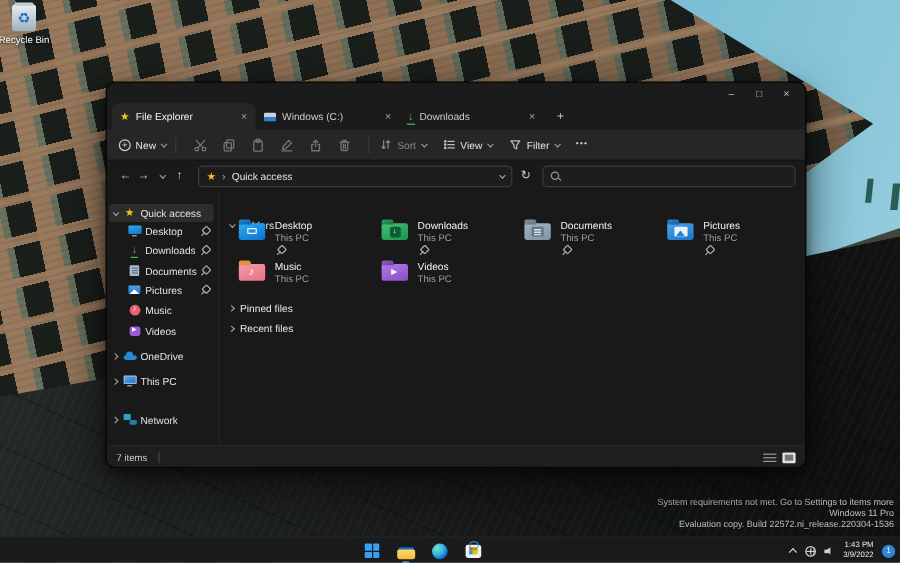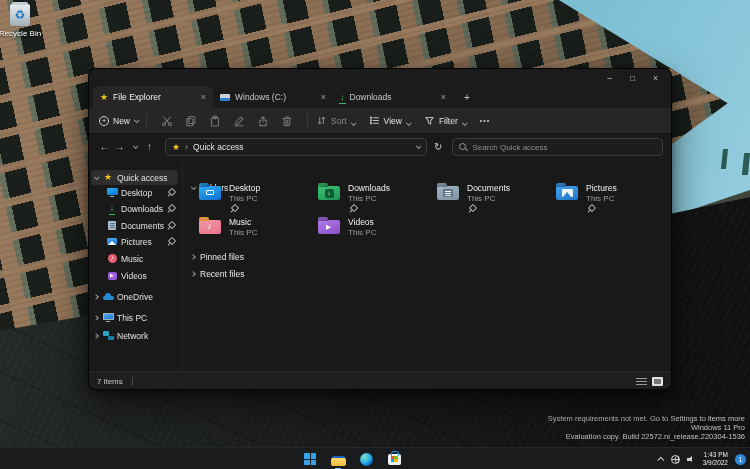--- a/index.html
+++ b/index.html
@@ -80,21 +80,21 @@
   .plus-circle { width:10px; height:10px; border:1px solid #cfcfcf; border-radius:50%;
     display:flex; align-items:center; justify-content:center; color:#cfcfcf;
     font-size:8px; line-height:1; }
   .chev { width:4px; height:4px; border-right:1px solid #9a9a9a;
     border-bottom:1px solid #9a9a9a; display:inline-block;
     transform:rotate(45deg) translateY(-1px); }
   .chev.right { transform:rotate(-45deg); }
   .tdiv { width:1px; height:14px; background:#3a3a3a; margin:0 8px; }
   .ticon { width:24px; height:18px; display:flex; align-items:center; justify-content:center; }
   .ticon svg { stroke:#757575; fill:none; stroke-width:1.1; stroke-linecap:round; stroke-linejoin:round; }
-  .tb-group { display:flex; align-items:flex-end; gap:4px; font-size:8.5px;
+  .tb-group { display:flex; align-items:center; gap:4px; font-size:8.5px;
     color:#e2e2e2; margin-right:14px; }
   .tb-group.disabled { color:#8a8a8a; }
   .tb-group svg { stroke:#bdbdbd; fill:none; stroke-width:1.1; stroke-linecap:round; stroke-linejoin:round; }
   .tb-group.disabled svg { stroke:#8a8a8a; }
   .more { color:#cfcfcf; font-size:7px; letter-spacing:1px; }
 
   
   .addr-row { height:26px; background:#191919; display:flex; align-items:center; padding:0 8px; }
   .nav-btn { width:15px; display:flex; justify-content:center; color:#cfcfcf;
     font-size:10px; line-height:1; }
@@ -399,21 +399,20 @@
       <div class="addr-box">
         <span class="star">★</span>
         <span class="sep">›</span>
         <span>Quick access</span>
         <span class="chev end-chev"></span>
       </div>
       <span class="refresh">↻</span>
 
       <div class="search-box">
         <span class="lens"></span>
-        <input type="text" placeholder="Search Quick access" style="">
       </div>
     </div>
 
     <div class="body">
 
       <div class="sidebar">
         <div class="side-item selected" style="top:10px">
           <span class="sc">
               <span class="chev"></span>
             </span>
@@ -477,21 +476,21 @@
         </div>
         <div class="side-item" style="top:150px">
           <span class="sc">
               <span class="chev right"></span>
             </span>
           <span class="si">
               <span class="ic-monitor pc"></span>
             </span>
           <span class="s-label">This PC</span>
         </div>
-        <div class="side-item" style="top:168px">
+        <div class="side-item" style="top:182px">
           <span class="sc">
               <span class="chev right"></span>
             </span>
           <span class="si">
               <span class="ic-network"></span>
             </span>
           <span class="s-label">Network</span>
         </div>
       </div>
 

